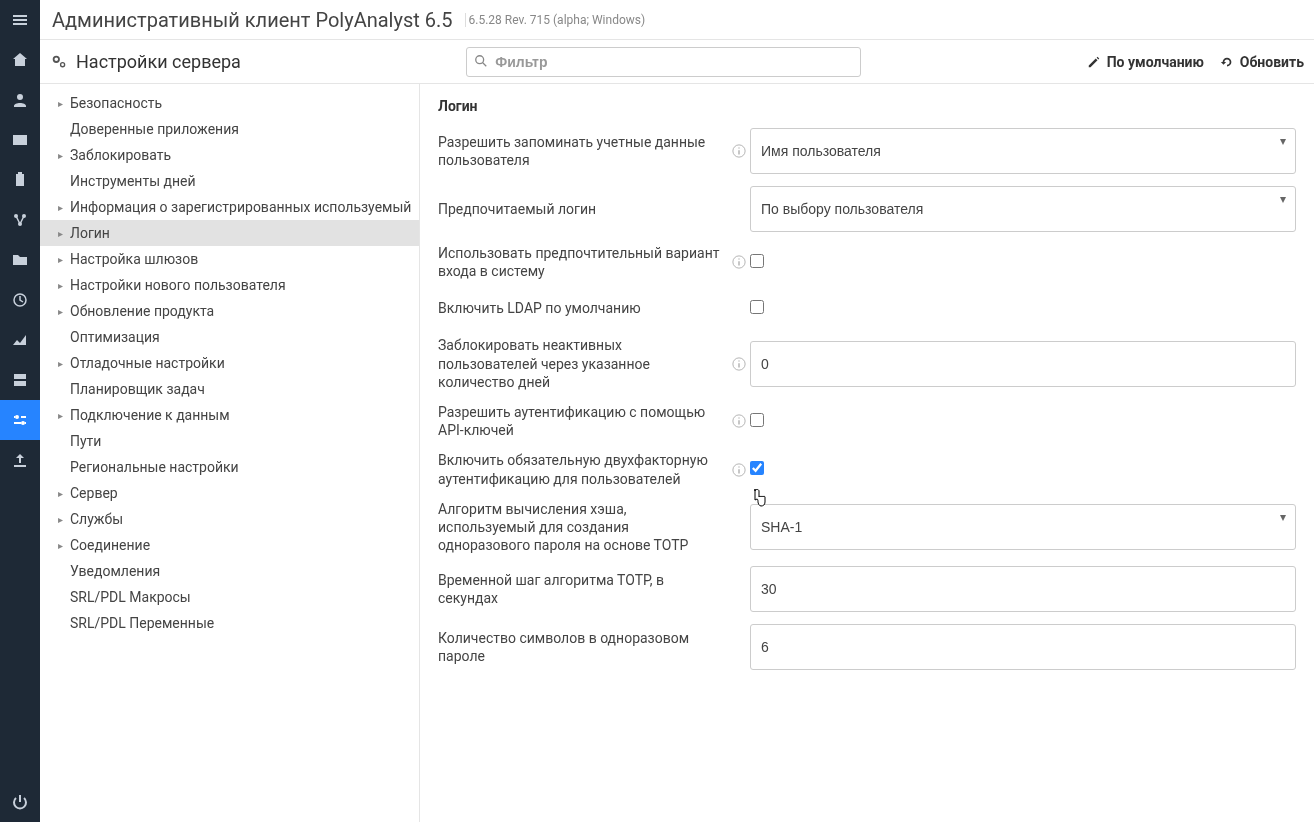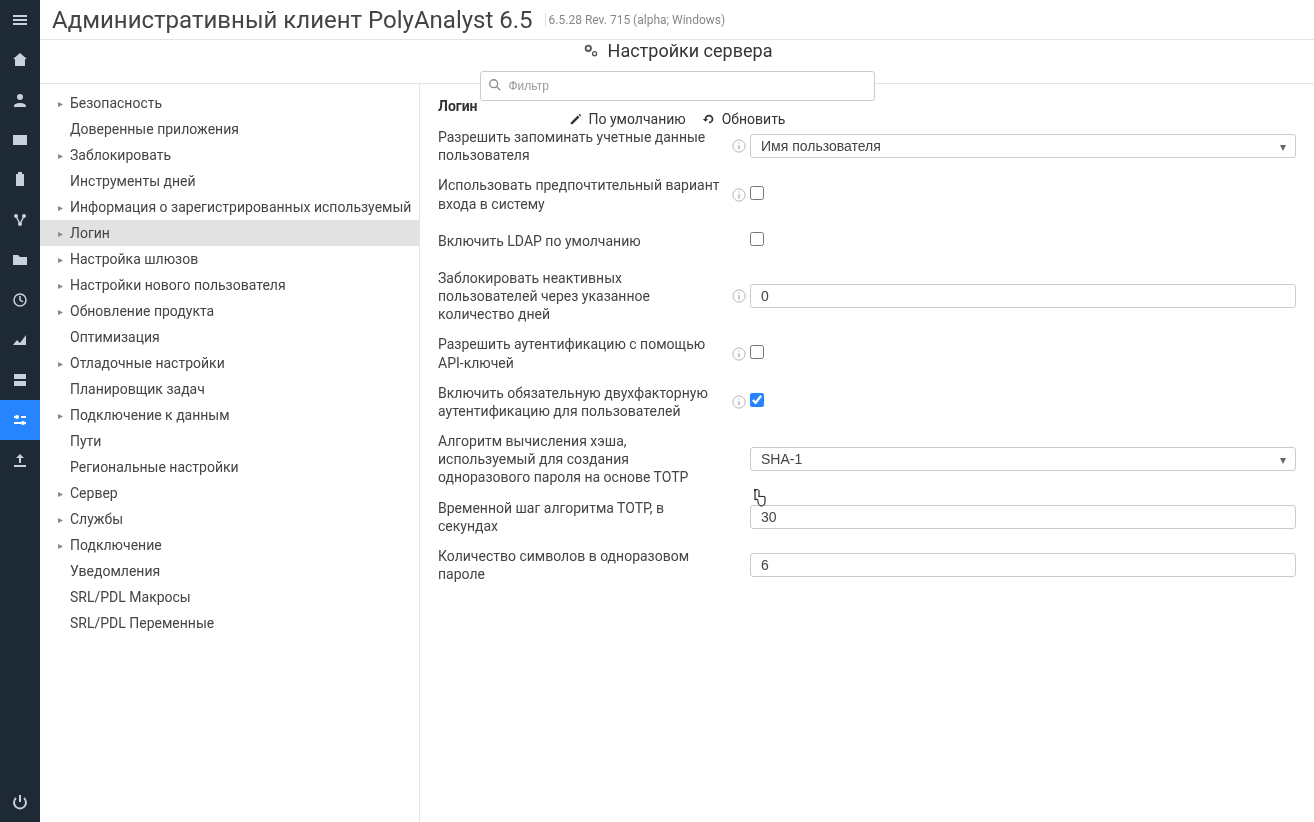--- a/index.html
+++ b/index.html
@@ -10,54 +10,54 @@
   .vnav { width: 40px; background: #1e2936; display: flex; flex-direction: column; align-items: center; flex-shrink: 0; }
   .vnav-item { width: 40px; height: 40px; display: flex; align-items: center; justify-content: center; color: #c8d0db; cursor: pointer; }
   .vnav-item.active { background: #2684ff; color: #fff; }
   .vnav-spacer { flex: 1; }
   .vnav svg { width: 16px; height: 16px; fill: currentColor; }
   .burger { height: 40px; width: 40px; display:flex; align-items:center; justify-content:center; color:#c8d0db; cursor:pointer; }
 
   
   .content { flex: 1; display: flex; flex-direction: column; }
   .topbar { height: 40px; border-bottom: 1px solid #e5e5e5; display: flex; align-items: center; padding: 0 12px; color: #555; }
-  .topbar .title { font-size: 24px; font-weight: 400; color: #444; }
+  .topbar .title { font-size: 20px; font-weight: 400; color: #444; }
   .topbar .version { font-size: 12px; color: #888; border-left: 1px solid #ddd; margin-left: 12px; padding-left: 3px; }
 
   
-  .toolbar { height: 44px; border-bottom: 1px solid #e5e5e5; display: flex; align-items: center; padding: 0 10px; gap: 10px; flex-direction: column; }
+  .toolbar { height: 44px; border-bottom: 1px solid #e5e5e5; display: flex; align-items: center; padding: 0 10px; gap: 10px; }
   .toolbar .gear { display: flex; align-items: center; gap: 8px; font-size: 18px; color: #333; }
   .toolbar .gear svg { width: 18px; height: 18px; fill: #555; }
   .toolbar .filter-wrap { margin-left: auto; margin-right: auto; width: 395px; position: relative; }
-  .filter-input { width: 100%; height: 30px; border: 1px solid #ccc; border-radius: 3px; padding: 0 16px 0 28px; font-size: 12px; color:#555; }
+  .filter-input { width: 100%; height: 30px; border: 1px solid #ccc; border-radius: 3px; padding: 0 16px 0 28px; font-size: 14px; color:#555;font-weight:bold; }
   .filter-input::placeholder { color: #999; }
   .filter-wrap .sicon { position: absolute; left: 8px; top: 7px; color: #888; }
   .toolbar .actions { display: flex; gap: 16px; align-items: center; }
-  .toolbar .action { display: flex; align-items: center; gap: 6px; font-weight: 400; font-size: 14px; color:#333; cursor:pointer; }
+  .toolbar .action { display: flex; align-items: center; gap: 6px; font-weight: 700; font-size: 14px; color:#333; cursor:pointer; }
   .toolbar .action svg { width: 14px; height: 14px; fill: #333; }
 
   
   .main { flex: 1; display: flex; overflow: hidden; }
 
   
   .tree { width: 380px; border-right: 1px solid #e5e5e5; overflow-y: auto; padding: 6px 0; }
   .tree-item { display: flex; align-items: center; height: 26px; padding-left: 18px; font-size: 14px; color: #444; cursor: pointer; white-space: nowrap; }
   .tree-item.sel { background: #e2e2e2; }
   .tree-item .caret { width: 10px; display: inline-block; color: #888; font-size: 10px; margin-right: 2px;}
   .tree-item.no-caret { padding-left: 30px; }
 
   
   .form { flex: 1; overflow-y: auto; padding: 14px 18px; }
   .form h3 { font-size: 14px; font-weight: 700; color: #333; margin-bottom: 14px; }
   .row { display: flex; align-items: center; margin-bottom: 12px; min-height: 32px; }
   .row .label { width: 290px; flex-shrink: 0; font-size: 14px; color: #444; line-height: 1.3; padding-right: 6px;}
   .row .info { width: 22px; flex-shrink: 0; display: flex; justify-content: center; color: #aaa; }
   .row .info svg { width:14px; height:14px; fill:#aaa;}
   .row .ctrl { flex: 1; }
-  .select, .textin { width: 100%; height: 24px; border: 1px solid #ccc; border-radius: 3px; padding: 0 28px 0 10px; font-size: 14px; color:#444; background:#fff; appearance:none; position:relative; }
+  .select, .textin { width: 100%; height: 46px; border: 1px solid #ccc; border-radius: 3px; padding: 0 28px 0 10px; font-size: 14px; color:#444; background:#fff; appearance:none; position:relative; }
   .select-wrap { position: relative; }
   .select-wrap::after { content:"▾"; position:absolute; right:10px; top:6px; color:#666; pointer-events:none; font-size:12px;}
   .chk { width:14px; height:14px; accent-color:#2684ff; }
 
   
   .cursor-overlay { position:absolute; left:749px; top:488px; pointer-events:none; z-index:999; }
   .cursor-overlay svg { width:20px; height:22px; }
 </style>
 </head>
 <body>
@@ -240,21 +240,21 @@
           <div class="tree-item">
             <span class="caret">▸</span>
             <span>Сервер</span>
           </div>
           <div class="tree-item">
             <span class="caret">▸</span>
             <span>Службы</span>
           </div>
           <div class="tree-item">
             <span class="caret">▸</span>
-            <span>Подключение</span>
+            <span>Соединение</span>
           </div>
           <div class="tree-item no-caret">
             <span>Уведомления</span>
           </div>
           <div class="tree-item no-caret">
             <span>SRL/PDL Макросы</span>
           </div>
           <div class="tree-item no-caret">
             <span>SRL/PDL Переменные</span>
           </div>
@@ -267,20 +267,25 @@
           <div class="label">Разрешить запоминать учетные данные пользователя</div>
           <div class="info">
               <svg viewBox="0 0 16 16">
                 <circle cx="8" cy="8" r="7" fill="none" stroke="#aaa"></circle>
                 <path d="M8 7v5M8 4v1" stroke="#aaa" stroke-width="1.5"></path>
               </svg>
             </div>
           <div class="ctrl select-wrap"><input class="select" readonly="" value="Имя пользователя" style=""></div>
         </div>
 
+        <div class="row">
+          <div class="label">Предпочитаемый логин</div>
+          <div class="info"></div>
+          <div class="ctrl select-wrap"><input class="select" readonly="" value="По выбору пользователя" style=""></div>
+        </div>
 
         <div class="row">
           <div class="label">Использовать предпочтительный вариант входа в систему</div>
           <div class="info">
               <svg viewBox="0 0 16 16">
                 <circle cx="8" cy="8" r="7" fill="none" stroke="#aaa"></circle>
                 <path d="M8 7v5M8 4v1" stroke="#aaa" stroke-width="1.5"></path>
               </svg>
             </div>
           <div class="ctrl"><input type="checkbox" class="chk" style=""></div>

